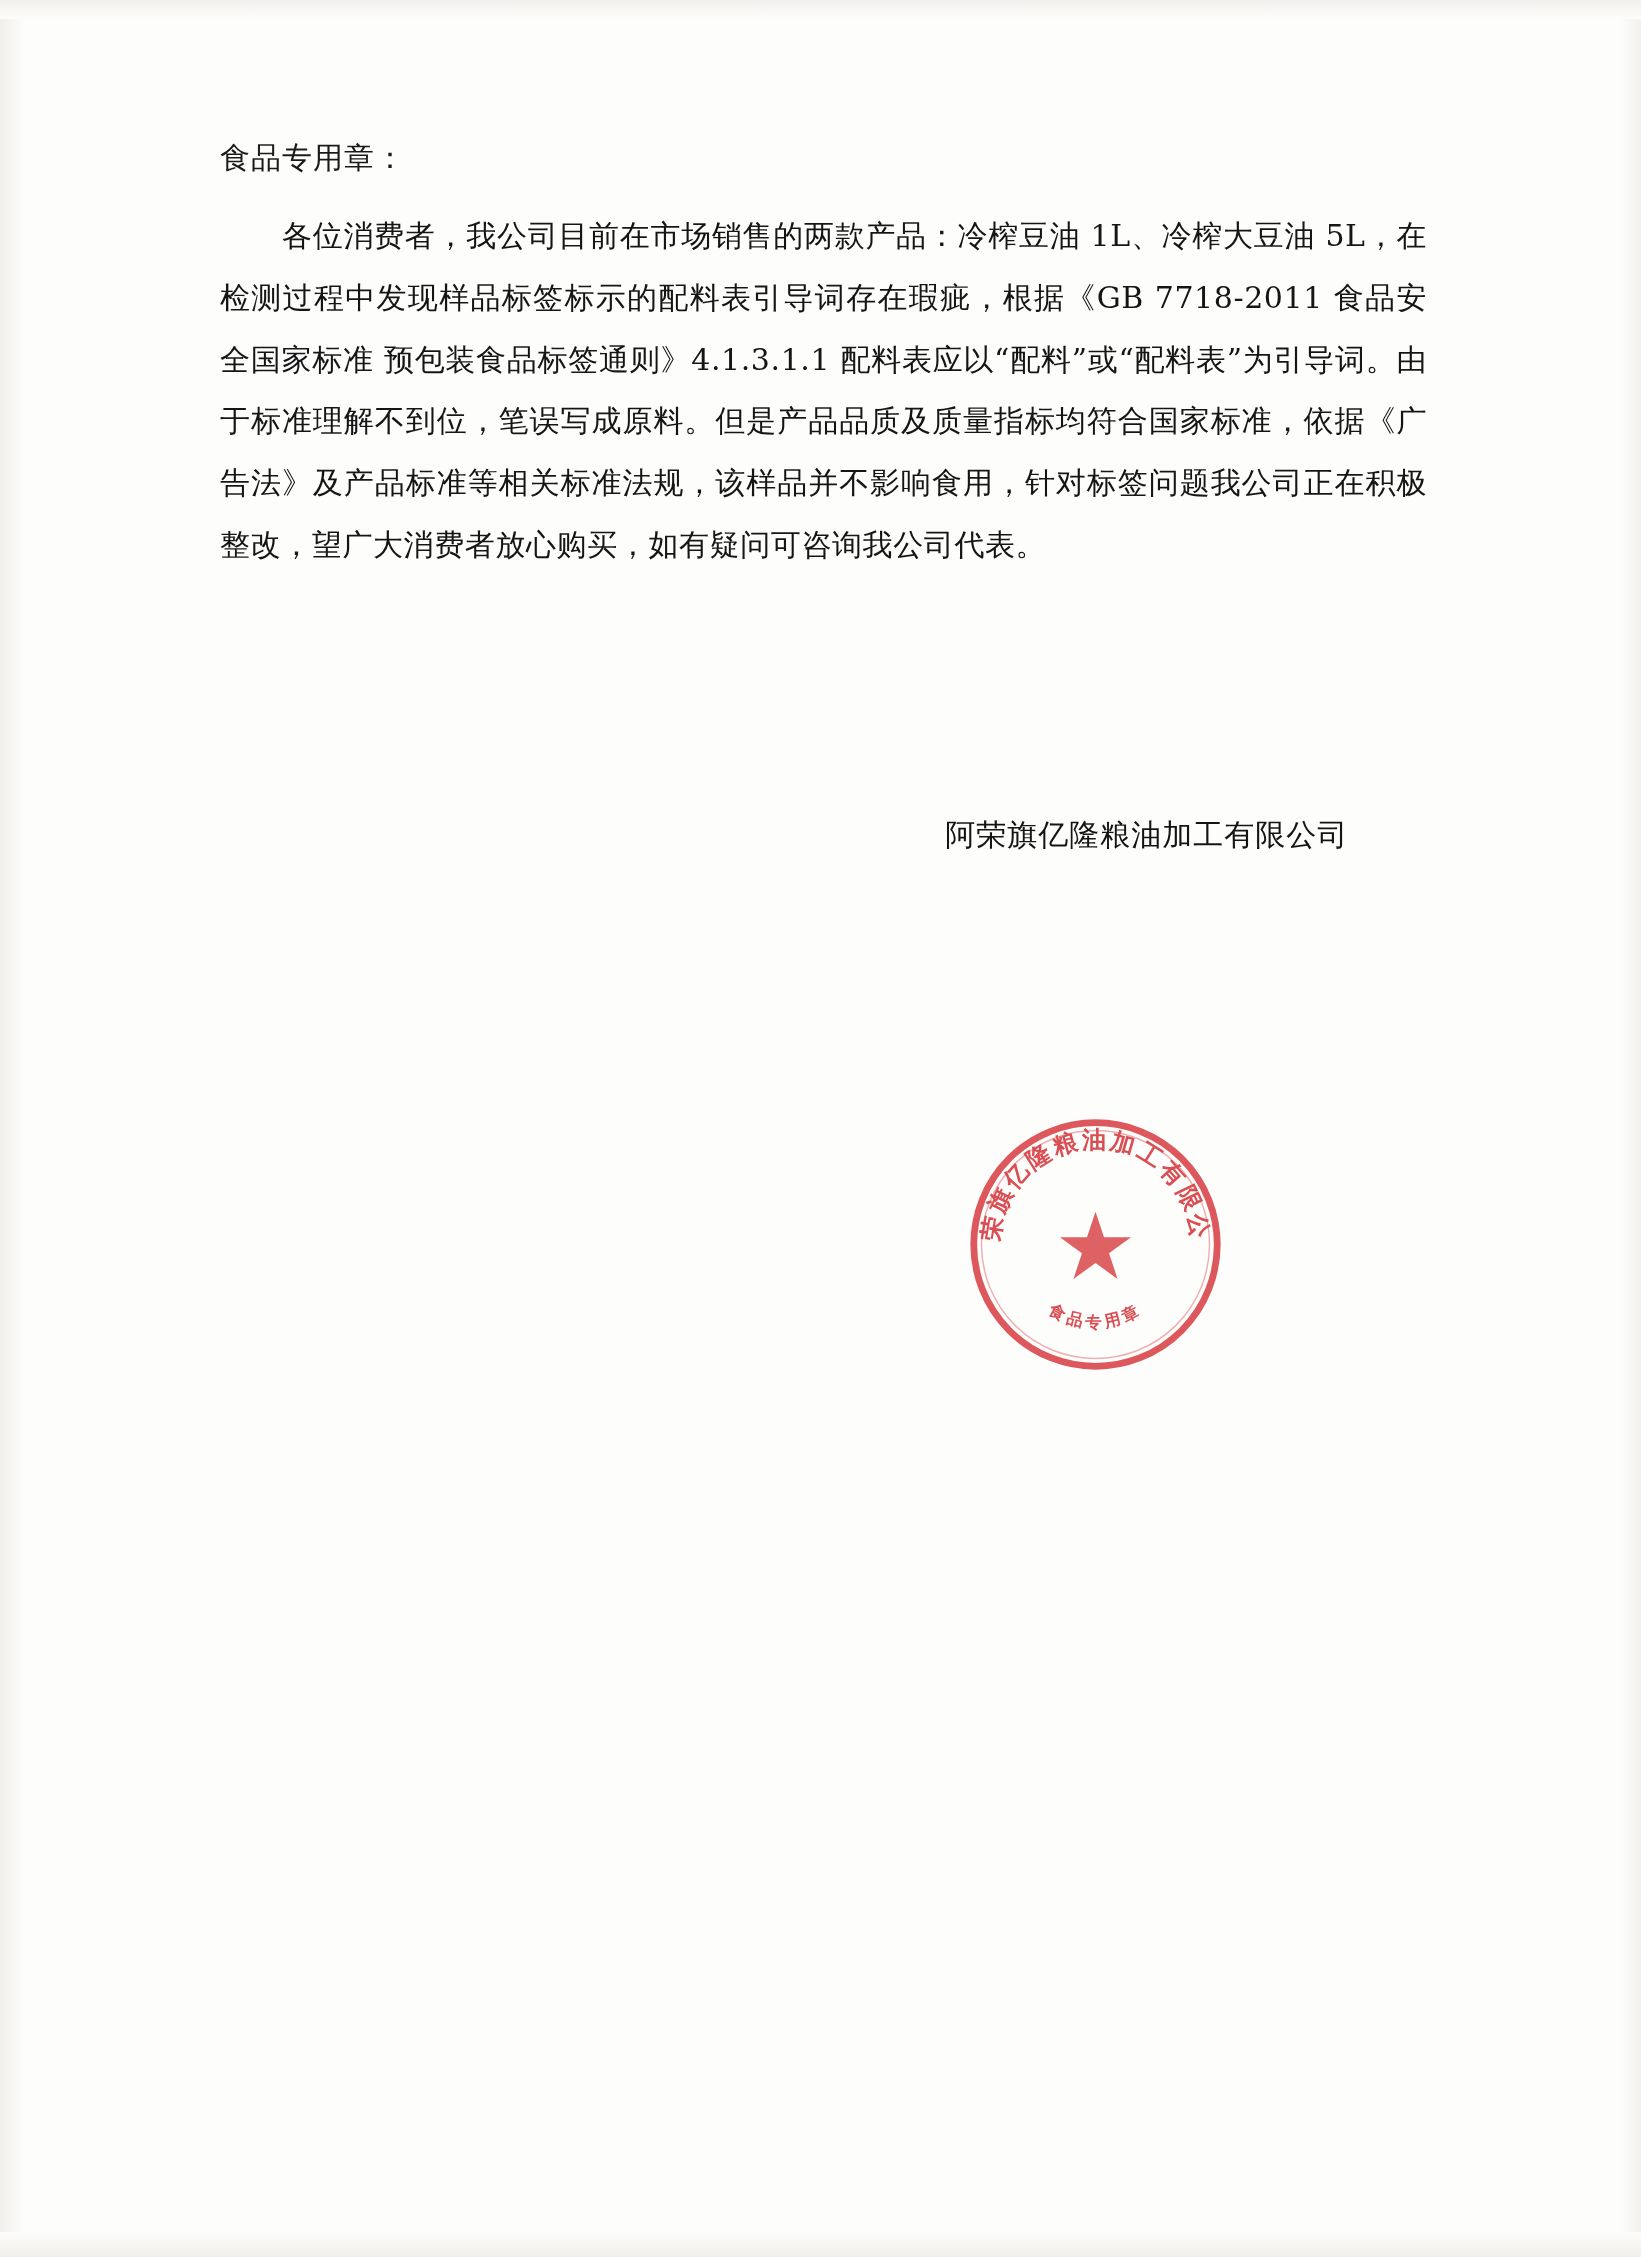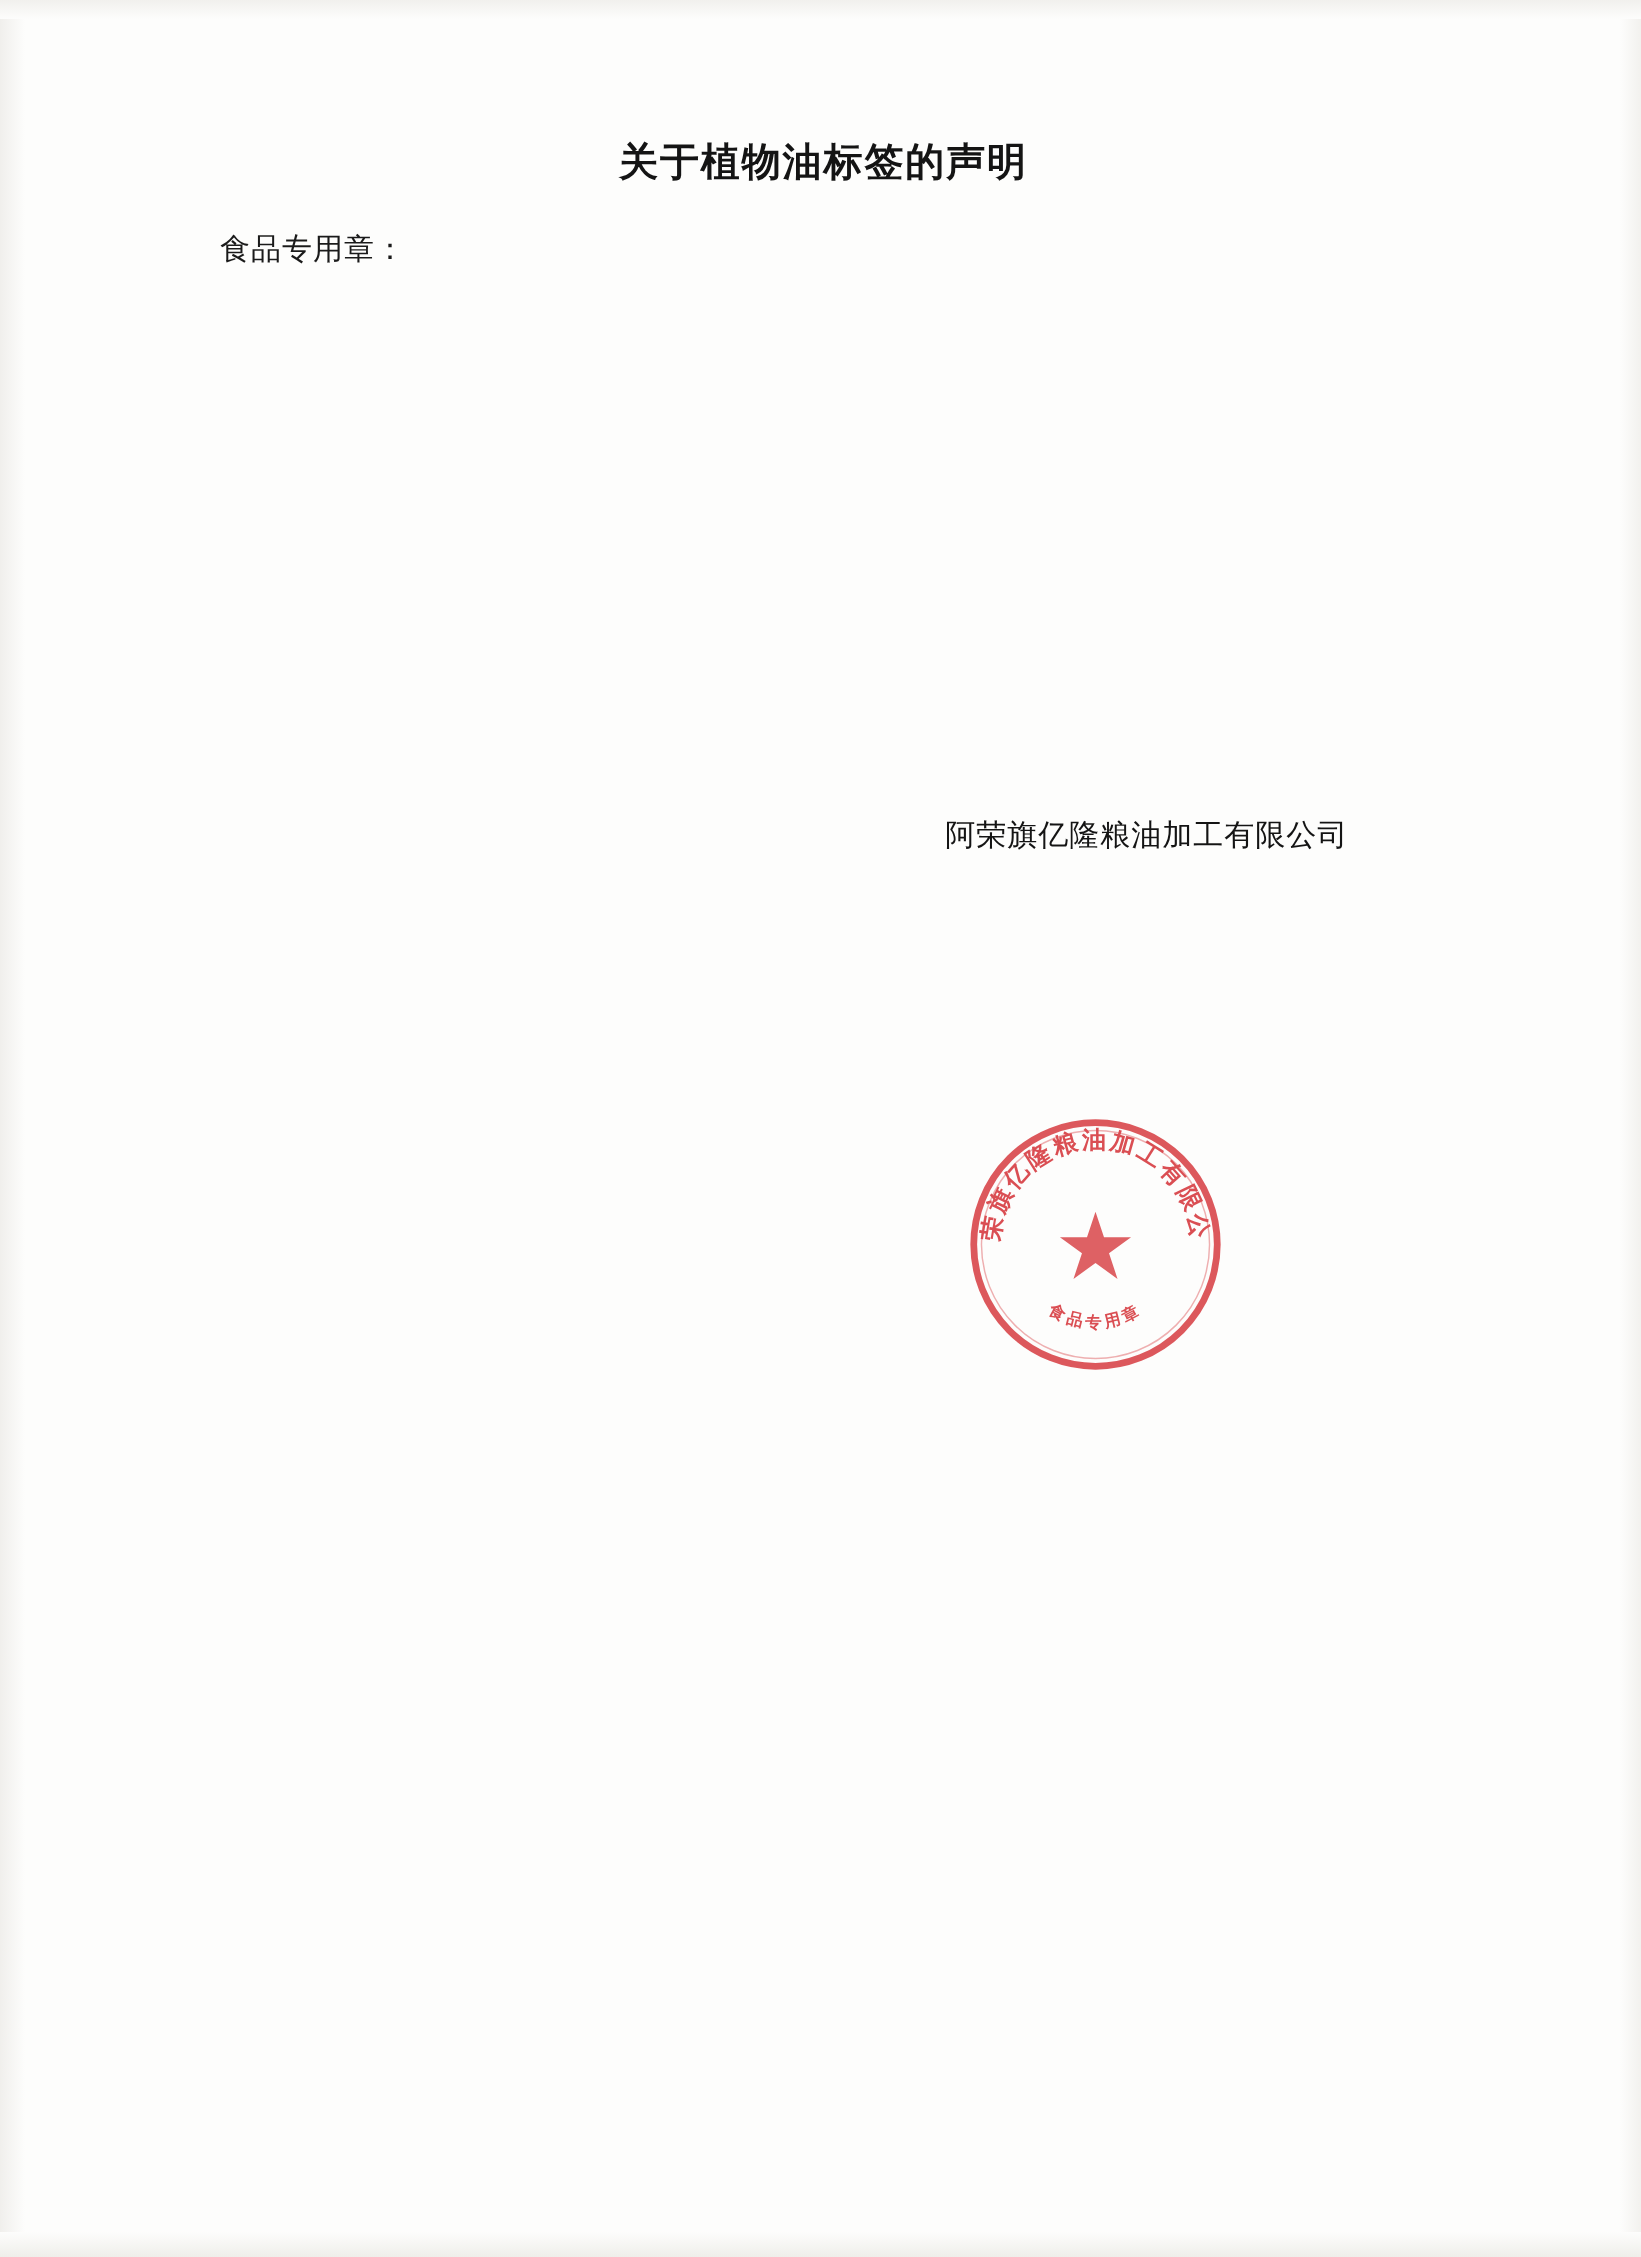--- a/index.html
+++ b/index.html
@@ -132,24 +132,24 @@
 </head>
 <body>
 
 <div class="page">
   <div class="scan-edge-left"></div>
   <div class="scan-edge-right"></div>
   <div class="scan-edge-top"></div>
   <div class="scan-edge-bottom"></div>
 
   <div class="doc-body">
-    <h1 class="doc-title">关于植物油标签的声明</h1>
 
     <p class="salutation">食品专用章：</p>
 
+    <p class="para">各位消费者，我公司目前在市场销售的两款产品：冷榨豆油 1L、冷榨大豆油 5L，在检测过程中发现样品标签标示的配料表引导词存在瑕疵，根据《GB 7718-2011 食品安全国家标准 预包装食品标签通则》4.1.3.1.1 配料表应以“配料”或“配料表”为引导词。由于标准理解不到位，笔误写成原料。但是产品品质及质量指标均符合国家标准，依据《广告法》及产品标准等相关标准法规，该样品并不影响食用，针对标签问题我公司正在积极整改，望广大消费者放心购买，如有疑问可咨询我公司代表。</p>
 
     <div class="signature-block">
       <div class="sign-company">阿荣旗亿隆粮油加工有限公司</div>
     </div>
   </div>
 
   <div class="seal">
     <svg width="259" height="259" viewBox="0 0 268 268" xmlns="http://www.w3.org/2000/svg">
       <defs>
         <path id="sealArcTop" d="M 34 134 A 100 100 0 0 1 234 134"></path>

